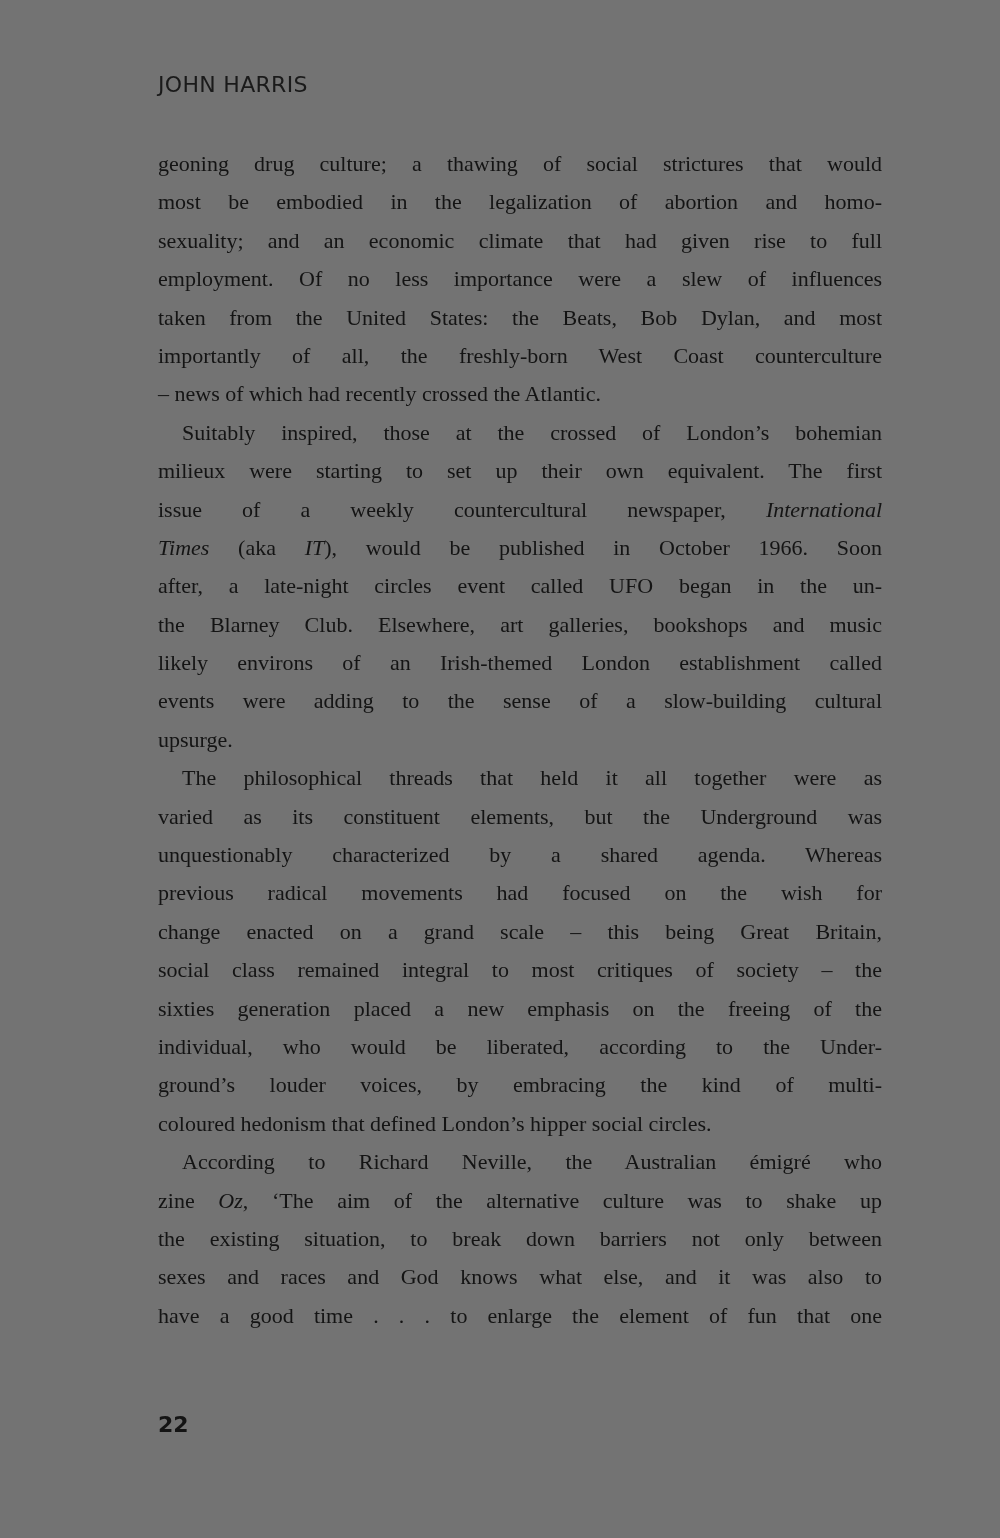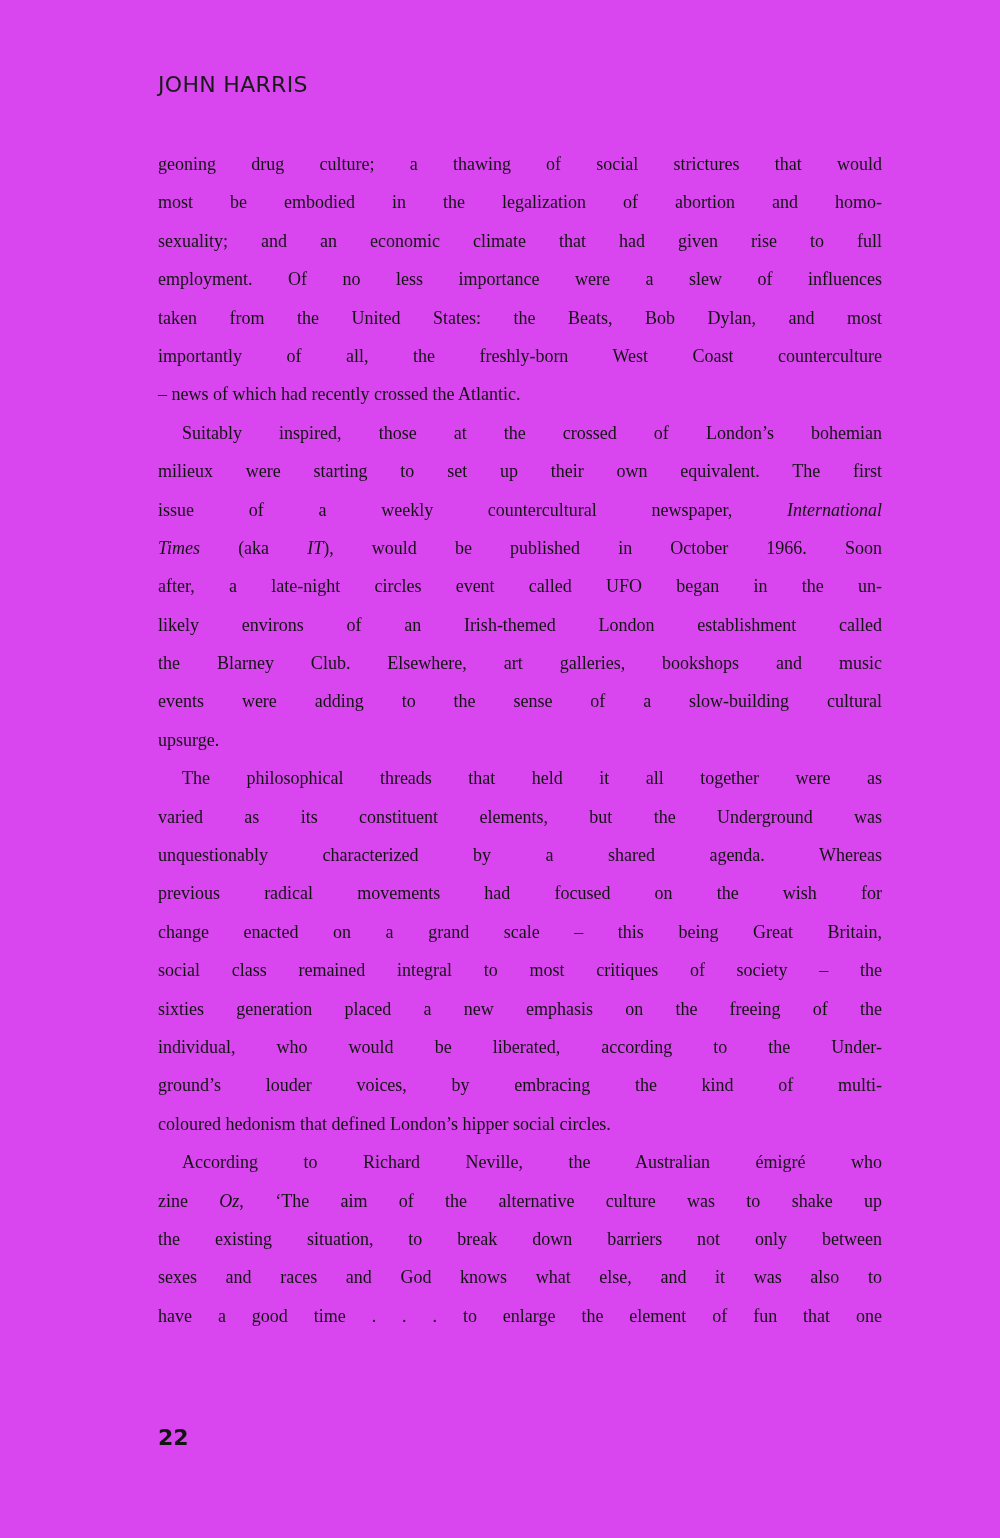--- a/index.html
+++ b/index.html
@@ -1,36 +1,36 @@
 <!DOCTYPE html>
 <html><head>
 <meta charset="utf-8">
 <style>
   html, body { margin: 0; padding: 0; background: #ffffff; }
   body { width: 1000px; height: 1538px; position: relative; overflow: hidden; }
-  .page { position: absolute; left: 0; top: 0; width: 1000px; height: 1538px; background: #d946ef; }
+  .page { position: absolute; left: 0; top: 0; width: 1000px; height: 1538px; background: #737373; }
   .running-head {
     position: absolute; left: 158px; top: 72px;
     font-family: "DejaVu Sans", sans-serif; font-size: 22px; letter-spacing: 0.3px;
     color: #1a1a1a;
   }
   .body-text {
     position: absolute; left: 158px; top: 145px; width: 724px;
-    font-family: "Liberation Serif", serif; font-size: 18px; color: #141414;
+    font-family: "Liberation Serif", serif; font-size: 22px; color: #141414;
   }
   .line {
     height: 38.4px; line-height: 38.4px; white-space: nowrap;
     text-align: justify; text-align-last: justify;
   }
   .line.last { text-align-last: left; }
   .line.indent { padding-left: 24px; }
   i { }
   .folio {
     position: absolute; left: 158px; top: 1412px;
-    font-family: "DejaVu Sans", sans-serif; font-weight: bold; font-size: 22px; color: #141414; margin-top: 13px;
+    font-family: "DejaVu Sans", sans-serif; font-weight: bold; font-size: 22px; color: #141414;
   }
 </style>
 </head>
 <body>
 
 <div class="page">
   <div class="running-head">JOHN HARRIS</div>
 
   <div class="body-text">
 
@@ -43,22 +43,22 @@
       <div class="line">importantly of all, the freshly-born West Coast counterculture</div>
       <div class="line last">– news of which had recently crossed the Atlantic.</div>
     </div>
 
     <div class="paragraph">
       <div class="line indent">Suitably inspired, those at the crossed of London’s bohemian</div>
       <div class="line">milieux were starting to set up their own equivalent. The first</div>
       <div class="line">issue of a weekly countercultural newspaper, <i>International</i></div>
       <div class="line"><i>Times</i> (aka <i>IT</i>), would be published in October 1966. Soon</div>
       <div class="line">after, a late-night circles event called UFO began in the un-</div>
+      <div class="line">the Blarney Club. Elsewhere, art galleries, bookshops and music</div>
       <div class="line">likely environs of an Irish-themed London establishment called</div>
-      <div class="line">the Blarney Club. Elsewhere, art galleries, bookshops and music</div>
       <div class="line">events were adding to the sense of a slow-building cultural</div>
       <div class="line last">upsurge.</div>
     </div>
 
     <div class="paragraph">
       <div class="line indent">The philosophical threads that held it all together were as</div>
       <div class="line">varied as its constituent elements, but the Underground was</div>
       <div class="line">unquestionably characterized by a shared agenda. Whereas</div>
       <div class="line">previous radical movements had focused on the wish for</div>
       <div class="line">change enacted on a grand scale – this being Great Britain,</div>

